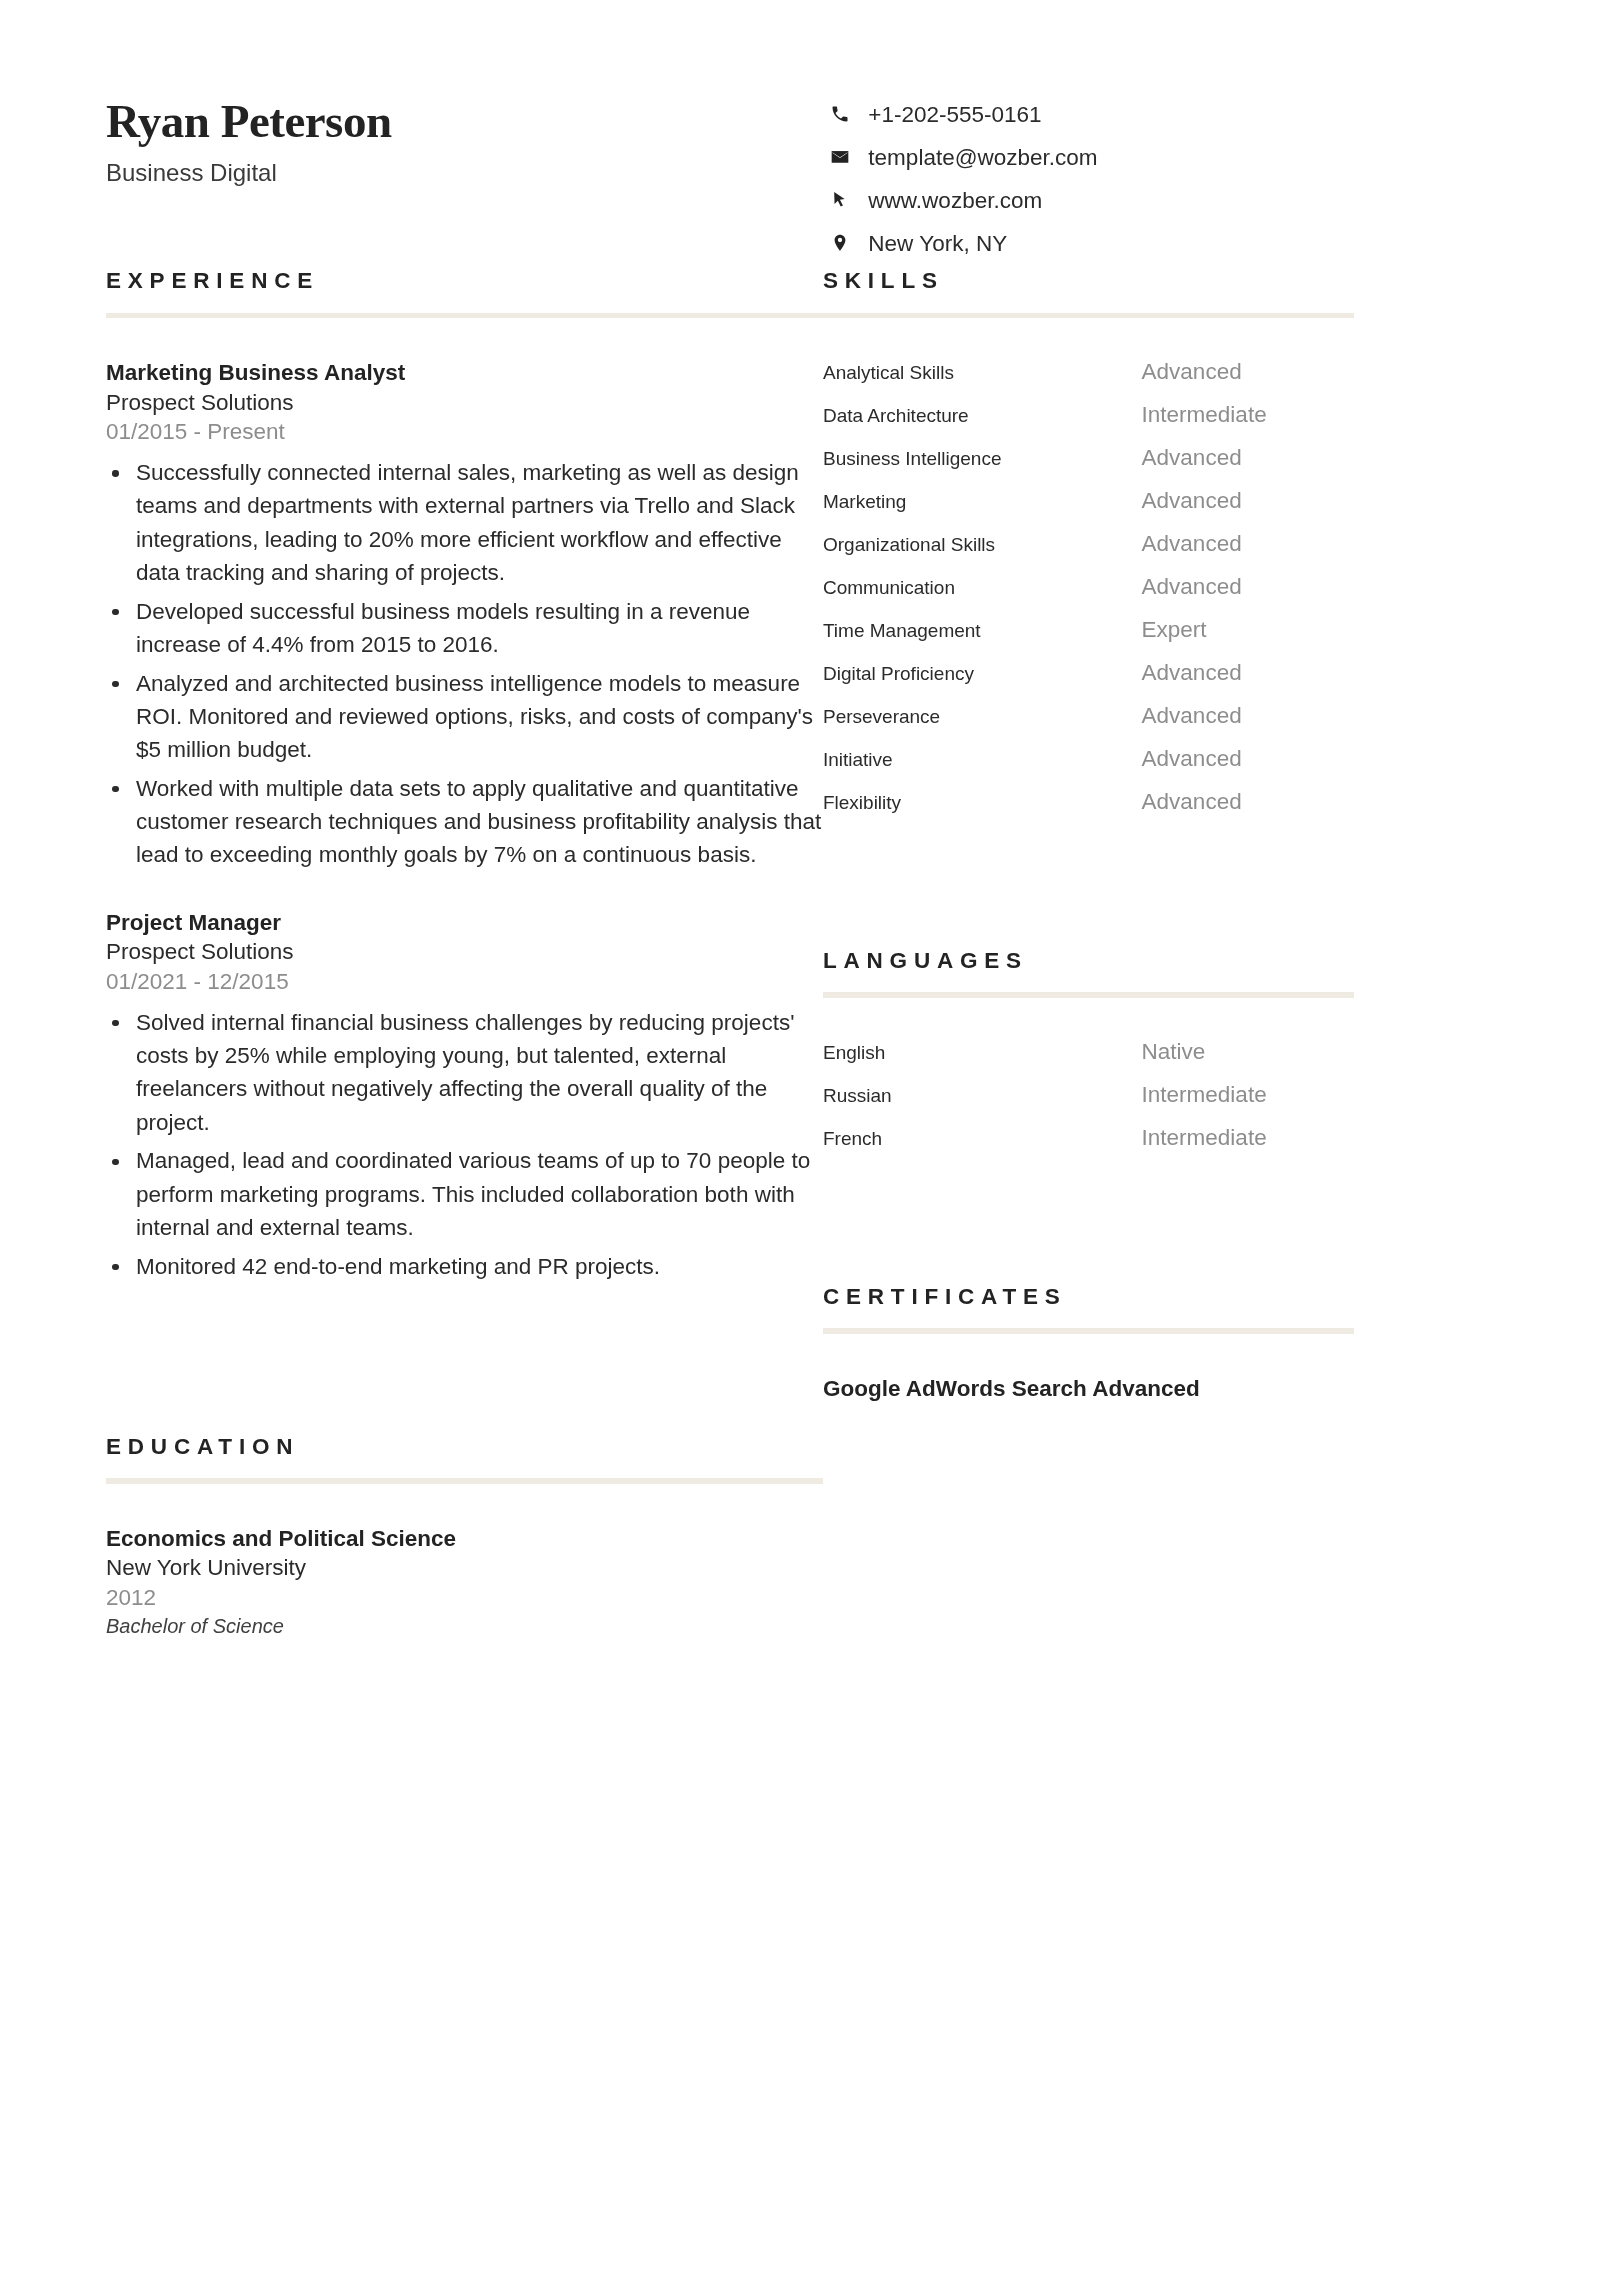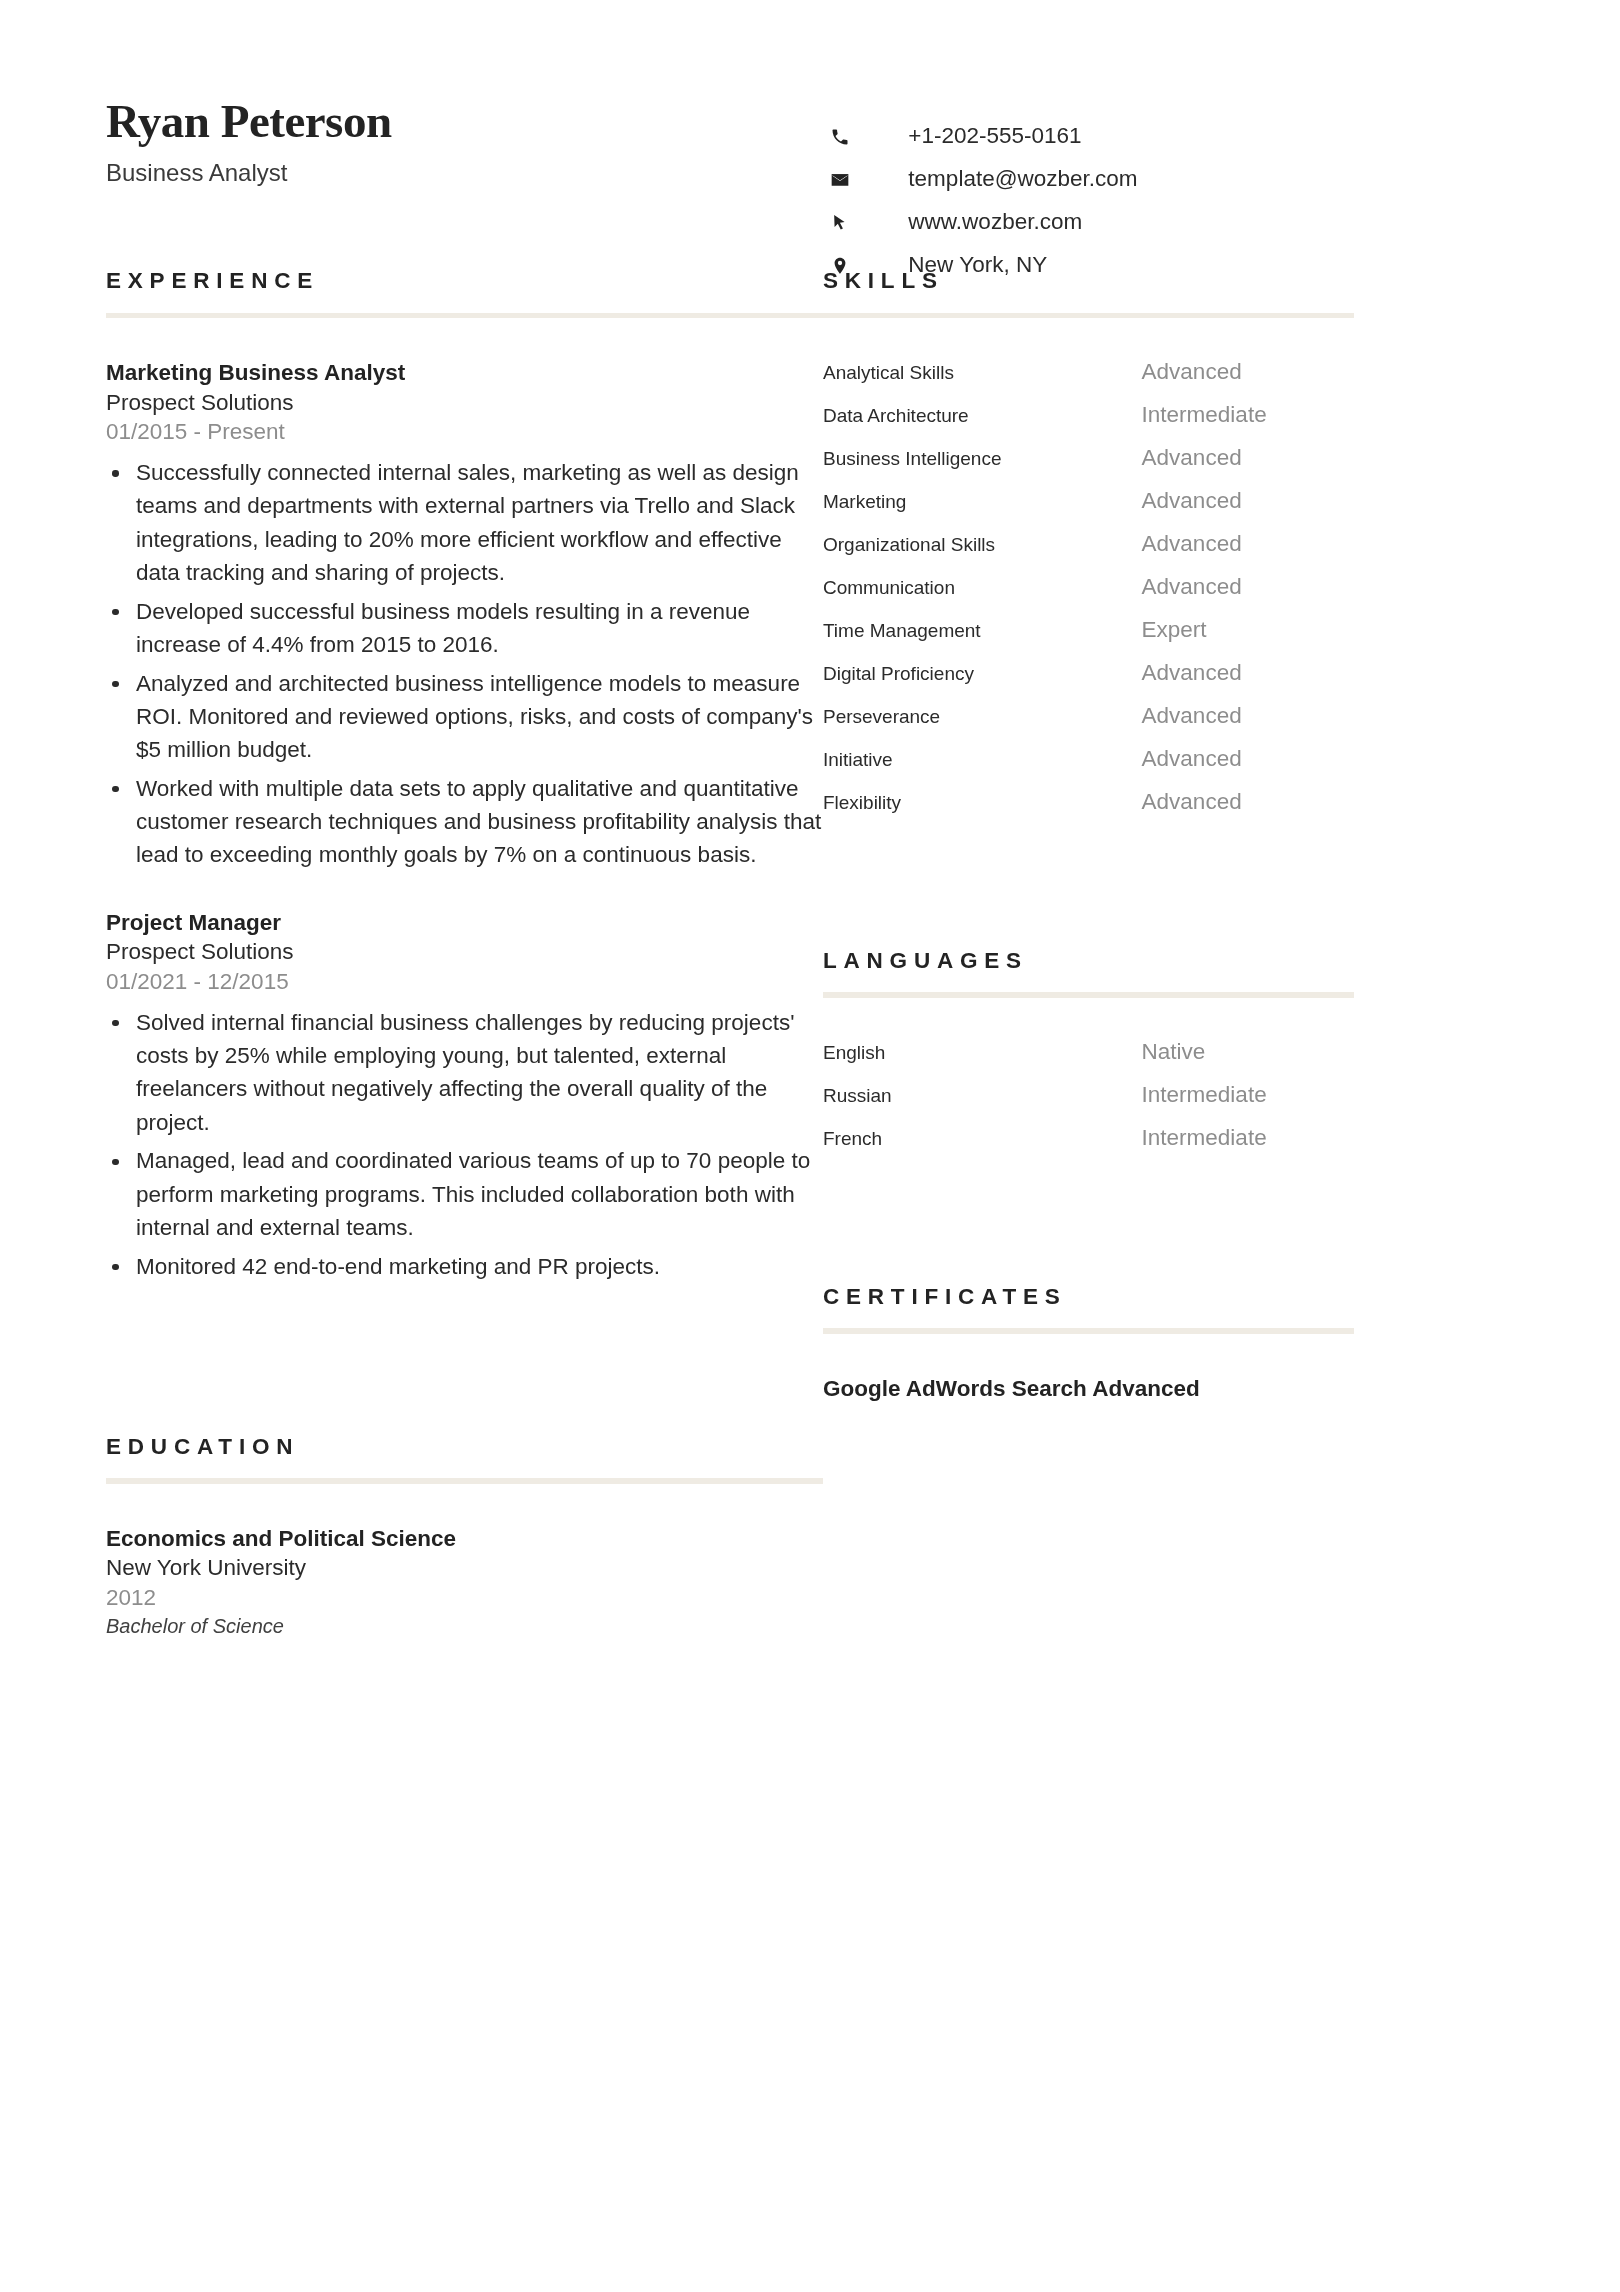--- a/index.html
+++ b/index.html
@@ -47,23 +47,22 @@
     color: #3a3a3a;
     line-height: 1.2;
     margin: 0;
   }
   .contact-block {
     width: 540px;
     padding-top: 7.2px;
   }
   .contact-row {
     display: flex;
-    align-items: flex-end;
+    align-items: flex-start;
     height: 43px;
-    gap: 40px;
   }
   .contact-icon {
     width: 38px;
     min-width: 38px;
     display: flex;
     align-items: center;
     justify-content: flex-start;
     color: #232323;
   }
   .contact-icon svg { display: block; }
@@ -175,21 +174,21 @@
   .gap-lg  { height: 153px; }
 </style>
 </head>
 <body>
 
 <div class="page">
 
   <div class="header">
     <div class="identity">
       <h1 class="full-name">Ryan Peterson</h1>
-      <div class="job-title">Business Analyst</div>
+      <div class="job-title">Business Digital</div>
     </div>
 
     <div class="contact-block">
 
       <div class="contact-row">
         <span class="contact-icon">
           <svg width="20" height="20" viewBox="0 0 24 24" fill="currentColor">
             <path d="M6.6 10.8c1.4 2.8 3.8 5.1 6.6 6.6l2.2-2.2c.3-.3.7-.4 1-.2 1.1.4 2.4.6 3.6.6.6 0 1 .4 1 1V20c0 .6-.4 1-1 1C10.6 21 3 13.4 3 4c0-.6.4-1 1-1h3.5c.6 0 1 .4 1 1 0 1.3.2 2.5.6 3.6.1.4 0 .8-.2 1l-2.3 2.2z"></path>
           </svg>
         </span>

